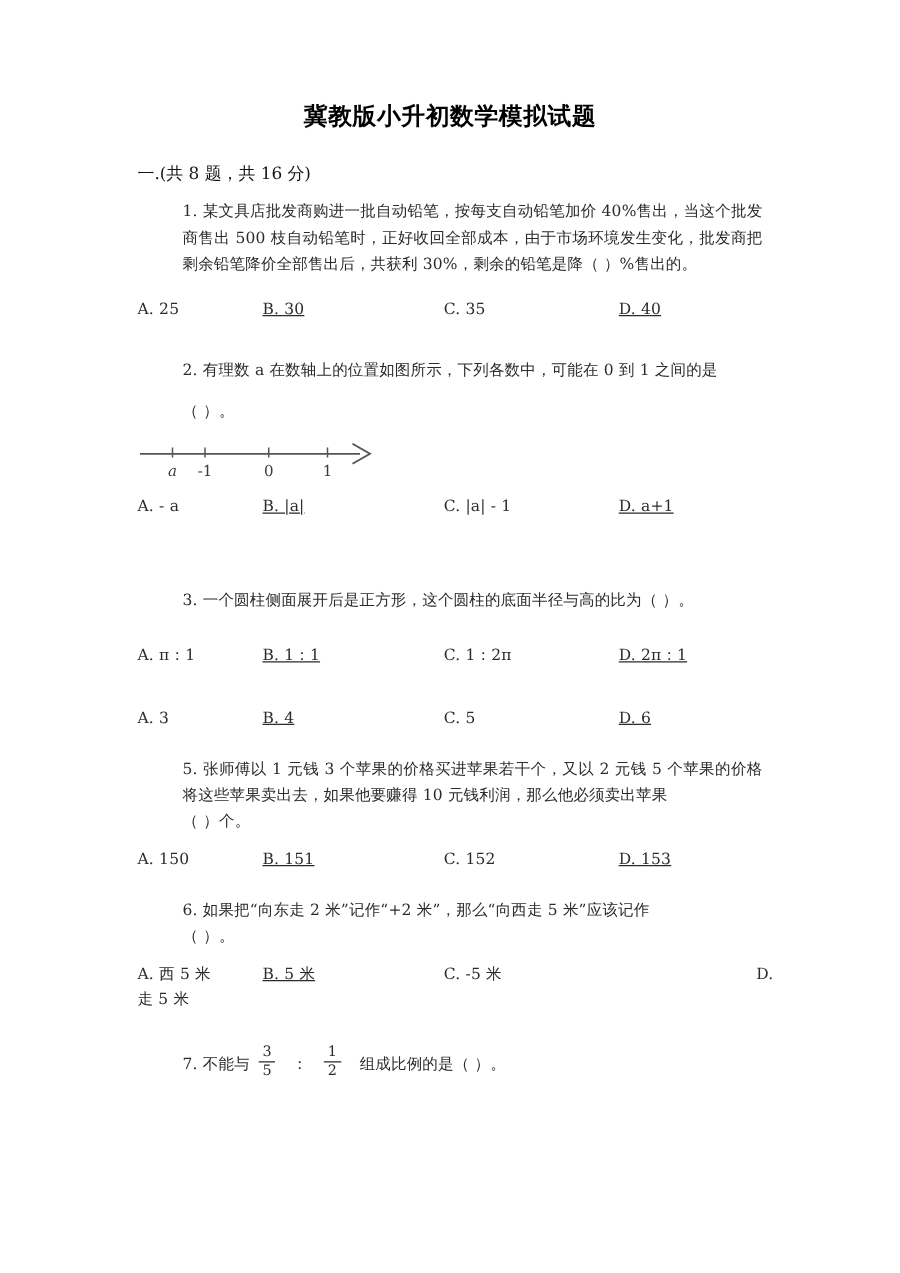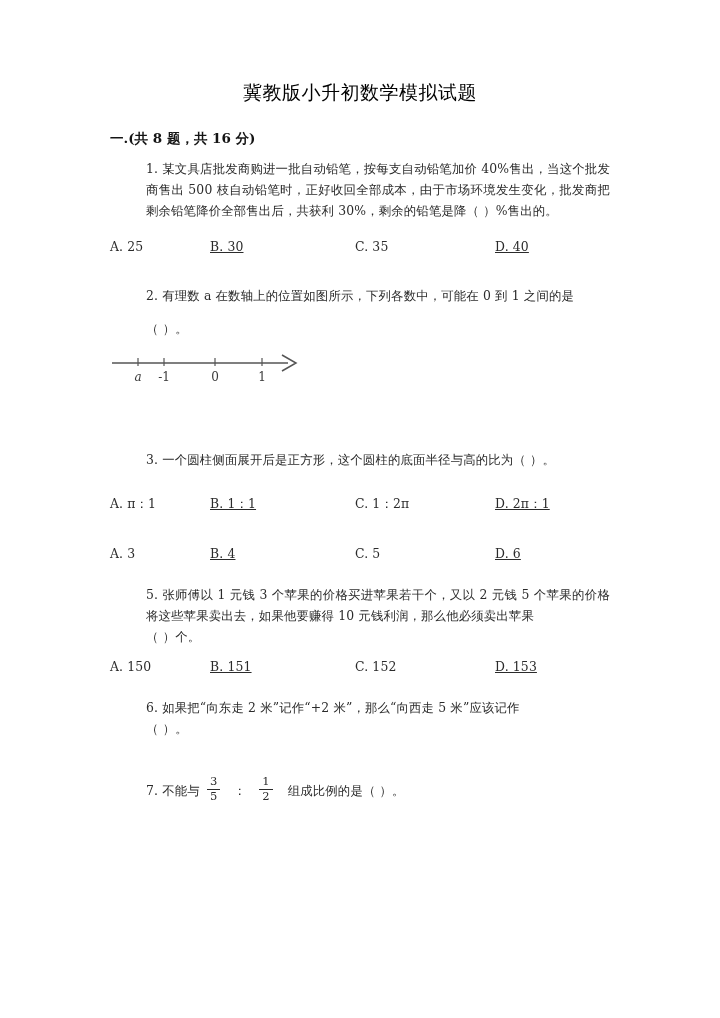--- a/index.html
+++ b/index.html
@@ -22,30 +22,30 @@
     height: 1018px;
     padding: 0;
   }
   .doc-title {
     position: absolute;
     left: 0;
     top: 80px;
     width: 720px;
     text-align: center;
     font-size: 19px;
-    font-weight: normal;
+    font-weight: bold;
     letter-spacing: 0.5px;
     color: #000;
   }
   .section-head {
     position: absolute;
     left: 110px;
     top: 130px;
     font-size: 13.5px;
-    font-weight: bold;
+    font-weight: normal;
     color: #141414;
   }
   .content {
     position: absolute;
     left: 110px;
     top: 158px;
     width: 500px;
   }
   .q-block {
     margin-bottom: 0px;
@@ -158,20 +158,26 @@
           <line x1="54" y1="13" x2="54" y2="21" stroke="#555" stroke-width="1.2"></line>
           <line x1="105" y1="13" x2="105" y2="21" stroke="#555" stroke-width="1.2"></line>
           <line x1="152" y1="13" x2="152" y2="21" stroke="#555" stroke-width="1.2"></line>
           <text x="28" y="36" font-family="DejaVu Serif, serif" font-size="12" font-style="italic" fill="#3a3a3a" text-anchor="middle">a</text>
           <text x="54" y="36" font-family="DejaVu Serif, serif" font-size="12" fill="#3a3a3a" text-anchor="middle">-1</text>
           <text x="105" y="36" font-family="DejaVu Serif, serif" font-size="12" fill="#3a3a3a" text-anchor="middle">0</text>
           <text x="152" y="36" font-family="DejaVu Serif, serif" font-size="12" fill="#3a3a3a" text-anchor="middle">1</text>
         </svg>
       </div>
 
+      <div class="opts">
+        <span class="opt opt-a">A. ‑ a</span>
+        <span class="opt opt-b">B. |a|</span>
+        <span class="opt opt-c">C. |a| ‑ 1</span>
+        <span class="opt opt-d">D. a+1</span>
+      </div>
     </div>
 
     <div class="spacer-xl"></div>
     <div class="spacer-md"></div>
 
     <div class="q-block">
       <div class="q-text">3. 一个圆柱侧面展开后是正方形，这个圆柱的底面半径与高的比为（      ）。</div>
       <div class="spacer-lg"></div>
       <div class="opts">
         <span class="opt opt-a">A. π：1</span>
@@ -206,20 +212,27 @@
         <span class="opt opt-d">D. 153</span>
       </div>
     </div>
 
     <div class="spacer-md"></div>
 
     <div class="q-block">
       <div class="q-text">6. 如果把“向东走 2 米”记作“+2 米”，那么“向西走 5 米”应该记作</div>
       <div class="q-text">（      ）。</div>
       <div class="spacer-sm"></div>
+      <div class="opts two-line">
+        <span class="opt opt-a">A. 西 5 米</span>
+        <span class="opt opt-b">B. 5 米</span>
+        <span class="opt opt-c">C. -5 米</span>
+        <span class="opt" style="left:495px">D.</span>
+        <span class="opt-wrap">走 5 米</span>
+      </div>
     </div>
 
     <div class="spacer-lg"></div>
 
     <div class="q-block">
       <div class="q-text">
         <span class="inline-mid">7. 不能与</span>
         <span class="frac">
           <span class="num">3</span>
           <span class="den">5</span>

